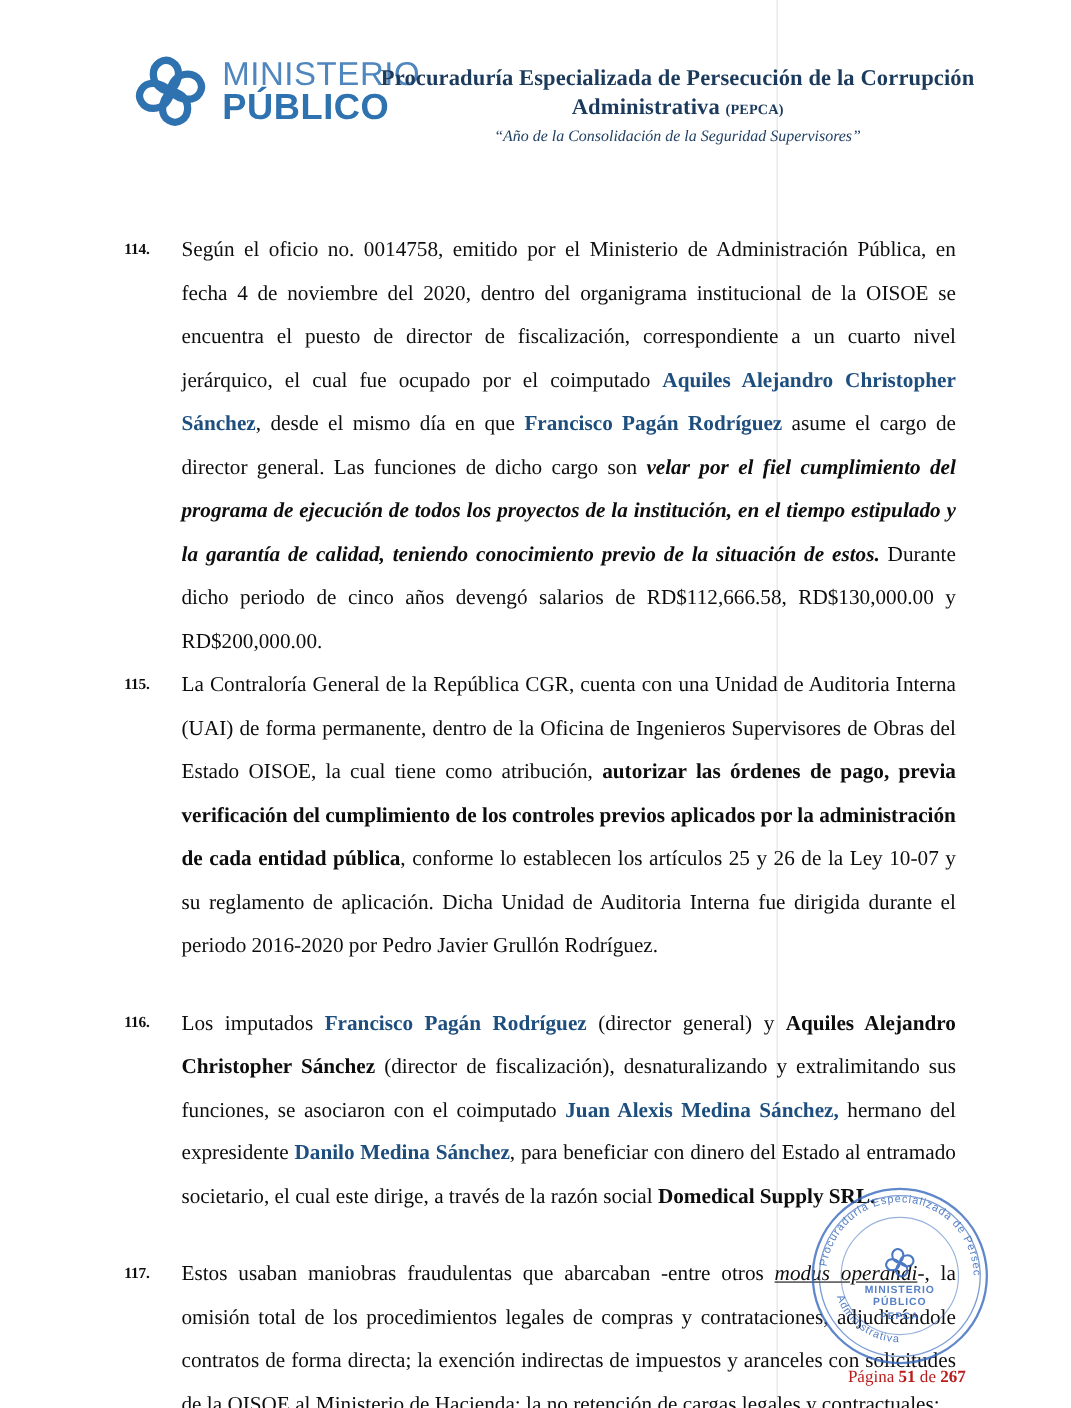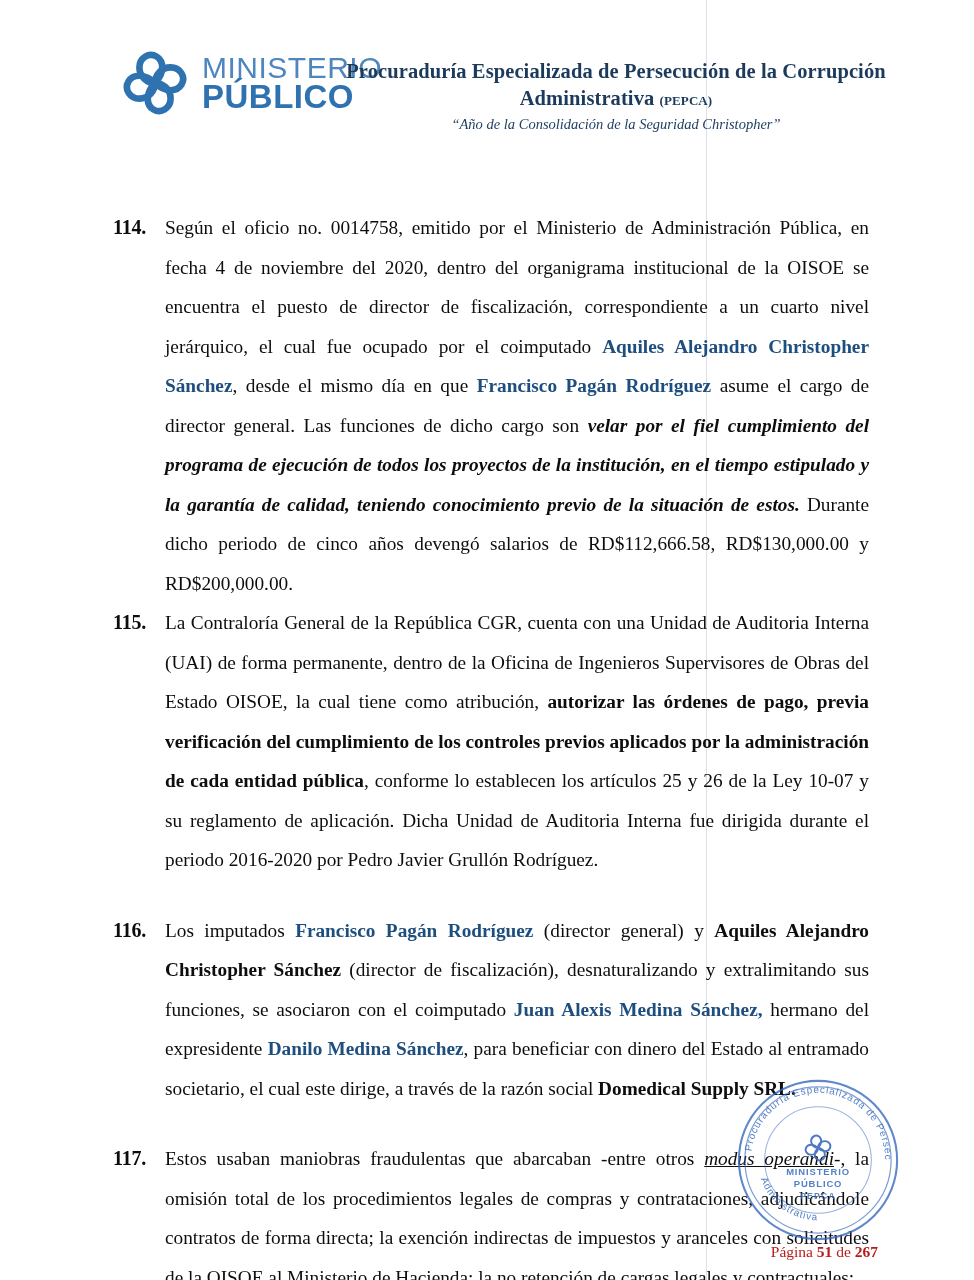--- a/index.html
+++ b/index.html
@@ -109,21 +109,21 @@
     text-justify: inter-word;
     font-size: 19.3px;
     line-height: 39.5px;
     margin-bottom: 0;
   }
   .para .num {
     position: absolute;
     left: 0;
     top: 0;
     font-weight: 700;
-    font-size: 20px;
+    font-size: 14px;
     letter-spacing: -.2px;
   }
   .para.gap-top { margin-top: 31px; }
   .b      { font-weight: 700; }
   .i      { font-style: italic; text-decoration: underline; }
   .bi     { font-weight: 700; font-style: italic; }
   .blue   { color: #1d4e7e; font-weight: 700; }
 
   
   .seal {
@@ -172,21 +172,21 @@
         <div class="l1">MINISTERIO</div>
         <div class="l2">PÚBLICO</div>
       </div>
     </div>
 
     <div class="header-text">
       <div class="ht1">
         <span>Procuraduría Especializada de Persecución de la Corrupción</span><br>
         <span>Administrativa </span><span class="small">(PEPCA)</span>
       </div>
-      <div class="ht2">“Año de la Consolidación de la Seguridad Christopher”</div>
+      <div class="ht2">“Año de la Consolidación de la Seguridad Supervisores”</div>
     </div>
   </div>
 
   <div class="body-area">
     <div id="paragraphs">
         <div class="para"><span class="num">114.</span><span>Según el oficio no. 0014758, emitido por el Ministerio de Administración Pública, en fecha 4 de noviembre del 2020, dentro del organigrama institucional de la OISOE se encuentra el puesto de director de fiscalización, correspondiente a un cuarto nivel jerárquico, el cual fue ocupado por el coimputado </span><span class="blue">Aquiles Alejandro Christopher Sánchez</span><span>, desde el mismo día en que </span><span class="blue">Francisco Pagán Rodríguez</span><span> asume el cargo de director general. Las funciones de dicho cargo son </span><span class="bi">velar por el fiel cumplimiento del programa de ejecución de todos los proyectos de la institución, en el tiempo estipulado y la garantía de calidad, teniendo conocimiento previo de la situación de estos.</span><span> Durante dicho periodo de cinco años devengó salarios de RD$112,666.58, RD$130,000.00 y RD$200,000.00.</span></div>
         <div class="para"><span class="num">115.</span><span>La Contraloría General de la República CGR, cuenta con una Unidad de Auditoria Interna (UAI) de forma permanente, dentro de la Oficina de Ingenieros Supervisores de Obras del Estado OISOE, la cual tiene como atribución, </span><span class="b">autorizar las órdenes de pago, previa verificación del cumplimiento de los controles previos aplicados por la administración de cada entidad pública</span><span>, conforme lo establecen los artículos 25 y 26 de la Ley 10-07 y su reglamento de aplicación. Dicha Unidad de Auditoria Interna fue dirigida durante el periodo 2016-2020 por Pedro Javier Grullón Rodríguez.</span></div>
         <div class="para gap-top"><span class="num">116.</span><span>Los imputados </span><span class="blue">Francisco Pagán Rodríguez</span><span> (director general) y </span><span class="b">Aquiles Alejandro Christopher Sánchez</span><span> (director de fiscalización), desnaturalizando y extralimitando sus funciones, se asociaron con el coimputado </span><span class="blue">Juan Alexis Medina Sánchez,</span><span> hermano del expresidente </span><span class="blue">Danilo Medina Sánchez</span><span>, para beneficiar con dinero del Estado al entramado societario, el cual este dirige, a través de la razón social </span><span class="b">Domedical Supply SRL.</span></div>
         <div class="para gap-top"><span class="num">117.</span><span>Estos usaban maniobras fraudulentas que abarcaban -entre otros </span><span class="i">modus operandi</span><span>-, la omisión total de los procedimientos legales de compras y contrataciones, adjudicándole contratos de forma directa; la exención indirectas de impuestos y aranceles con solicitudes de la OISOE al Ministerio de Hacienda; la no retención de cargas legales y contractuales;</span></div>
       </div>

